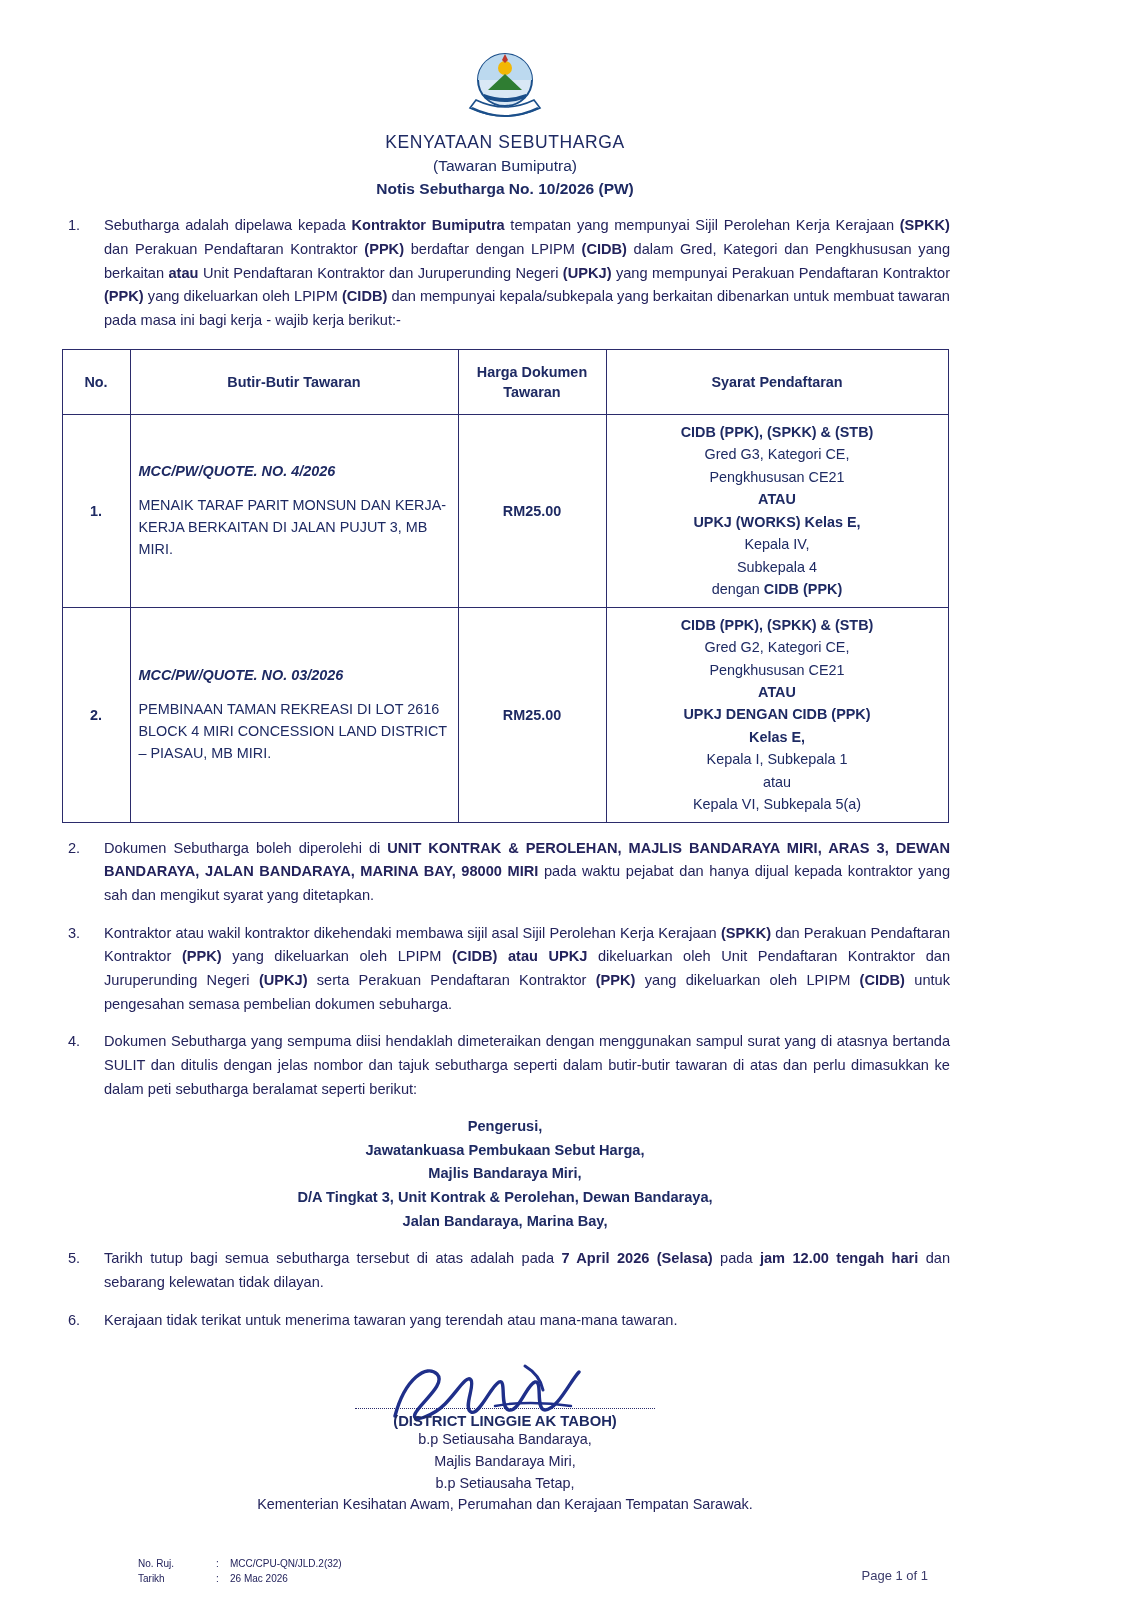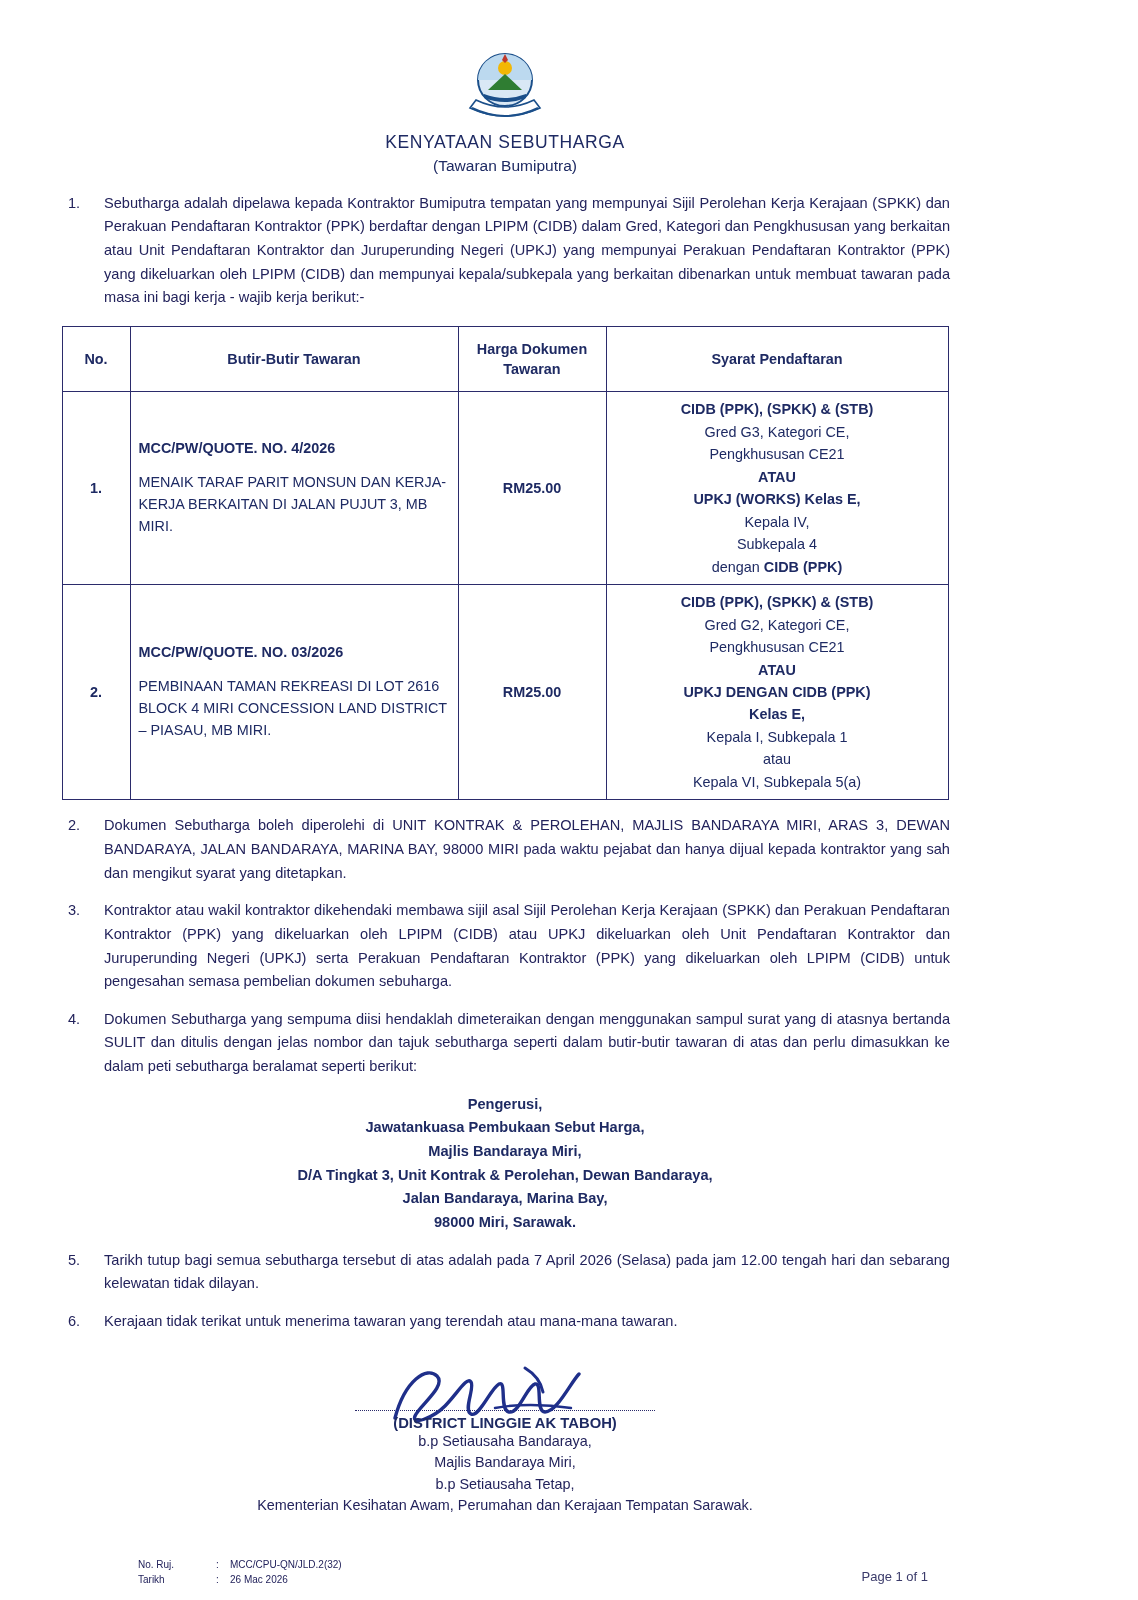--- a/index.html
+++ b/index.html
@@ -66,21 +66,21 @@
     width: 44px;
     flex: 0 0 44px;
     text-align: left;
     padding-left: 8px;
     box-sizing: border-box;
   }
   .clause .body {
     flex: 1;
     text-align: justify;
   }
-  b, strong { font-weight: normal; }
+  b, strong { font-weight: bold; }
 
   
   table.tender {
     border-collapse: collapse;
     margin: 16px auto 0 auto;
     width: 886px;
     table-layout: fixed;
   }
   table.tender th, table.tender td {
     border: 1px solid #2b2b6b;
@@ -96,21 +96,21 @@
     padding-top: 12px;
     padding-bottom: 12px;
   }
   .col-no    { width: 68px; }
   .col-item  { width: 328px; }
   .col-price { width: 148px; }
   .col-req   { width: 342px; }
 
   td.cell-no { text-align: center; font-weight: bold; }
   td.cell-item { padding-left: 16px; line-height: 1.52; }
-  td.cell-item .ref { font-weight: bold; margin-bottom: 12px; }
+  td.cell-item .ref { font-weight: bold; margin-bottom: 12px; font-style: italic; }
   td.cell-item .desc { font-weight: normal; }
   td.cell-price { text-align: center; font-weight: bold; }
   td.cell-req { text-align: center; line-height: 1.56; }
   td.cell-req .b { font-weight: bold; }
 
   
   .address {
     text-align: center;
     font-weight: bold;
     font-size: 14.6px;
@@ -178,20 +178,21 @@
       <path d="M22 48 q21 8 42 0 v4 q-21 8 -42 0 z" fill="#1b4f8a"></path>
       <path d="M14 54 q29 14 58 0 l6 8 q-35 16 -70 0 z" fill="#ffffff" stroke="#1b4f8a" stroke-width="1.6"></path>
       <path d="M10 62 q33 16 66 0" fill="none" stroke="#1b4f8a" stroke-width="2"></path>
       <path d="M43 8 l3 6 -3 3 -3 -3 z" fill="#c0392b"></path>
     </svg>
   </div>
 
   <div class="title-block">
     <div class="title-line-1">KENYATAAN SEBUTHARGA</div>
     <div class="title-line-2">(Tawaran Bumiputra)</div>
+    <div class="title-line-3">Notis Sebutharga No. 10/2026 (PW)</div>
   </div>
 
   <div class="clause">
     <div class="num">1.</div>
     <div class="body">Sebutharga adalah dipelawa kepada <b>Kontraktor Bumiputra</b> tempatan yang mempunyai Sijil Perolehan Kerja Kerajaan <b>(SPKK)</b> dan Perakuan Pendaftaran Kontraktor <b>(PPK)</b> berdaftar dengan LPIPM <b>(CIDB)</b> dalam Gred, Kategori dan Pengkhususan yang berkaitan <b>atau</b> Unit Pendaftaran Kontraktor dan Juruperunding Negeri <b>(UPKJ)</b> yang mempunyai Perakuan Pendaftaran Kontraktor <b>(PPK)</b> yang dikeluarkan oleh LPIPM <b>(CIDB)</b> dan mempunyai kepala/subkepala yang berkaitan dibenarkan untuk membuat tawaran pada masa ini bagi kerja - wajib kerja berikut:-</div>
   </div>
 
   <table class="tender">
     <colgroup>
       <col class="col-no">
@@ -243,21 +244,20 @@
     <div class="num">4.</div>
     <div class="body">Dokumen Sebutharga yang sempuma diisi hendaklah dimeteraikan dengan menggunakan sampul surat yang di atasnya bertanda SULIT dan ditulis dengan jelas nombor dan tajuk sebutharga seperti dalam butir-butir tawaran di atas dan perlu dimasukkan ke dalam peti sebutharga beralamat seperti berikut:</div>
   </div>
 
   <div class="address">
     <div>Pengerusi,</div>
     <div>Jawatankuasa Pembukaan Sebut Harga,</div>
     <div>Majlis Bandaraya Miri,</div>
     <div>D/A Tingkat 3, Unit Kontrak &amp; Perolehan, Dewan Bandaraya,</div>
     <div>Jalan Bandaraya, Marina Bay,</div>
-    <div>98000 Miri, Sarawak.</div>
   </div>
 
   <div class="clause">
     <div class="num">5.</div>
     <div class="body">Tarikh tutup bagi semua sebutharga tersebut di atas adalah pada <b>7 April 2026 (Selasa)</b> pada <b>jam 12.00 tengah hari</b> dan sebarang kelewatan tidak dilayan.</div>
   </div>
 
   <div class="clause">
     <div class="num">6.</div>
     <div class="body">Kerajaan tidak terikat untuk menerima tawaran yang terendah atau mana-mana tawaran.</div>

